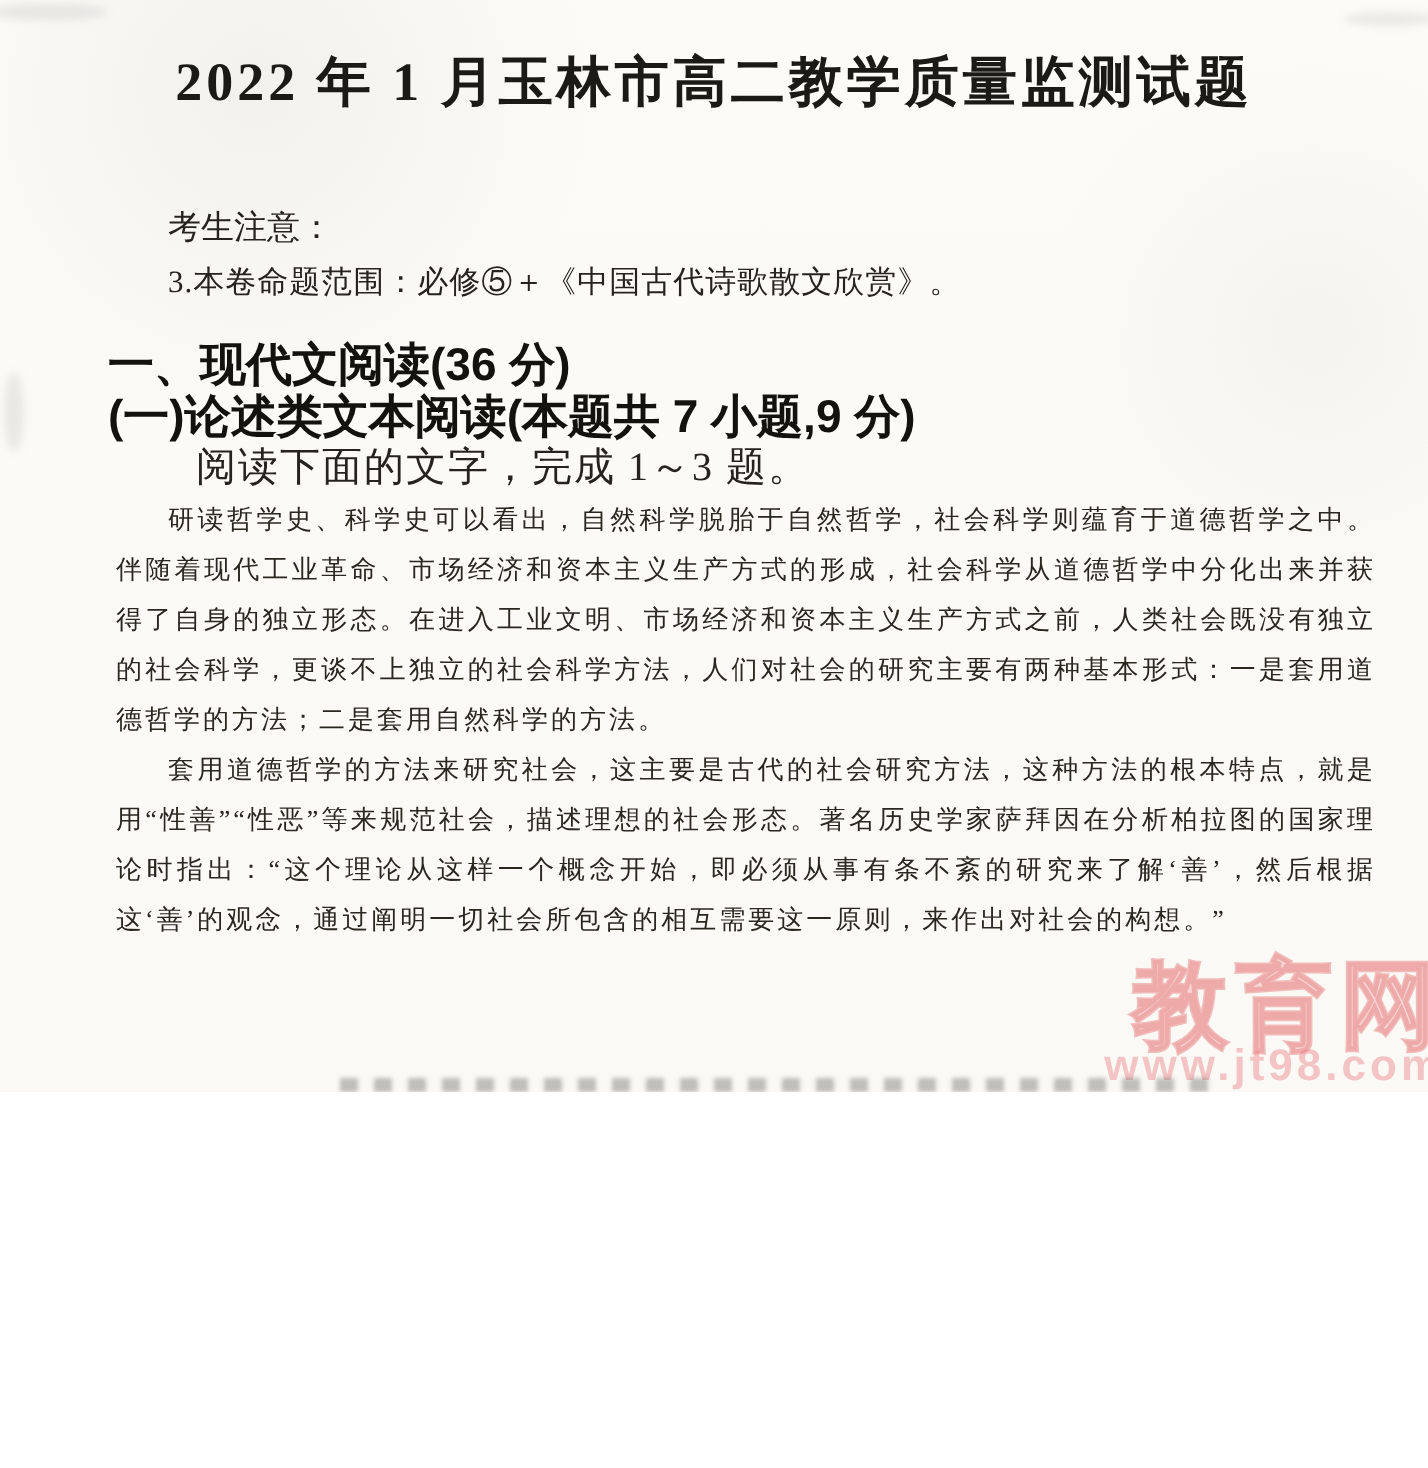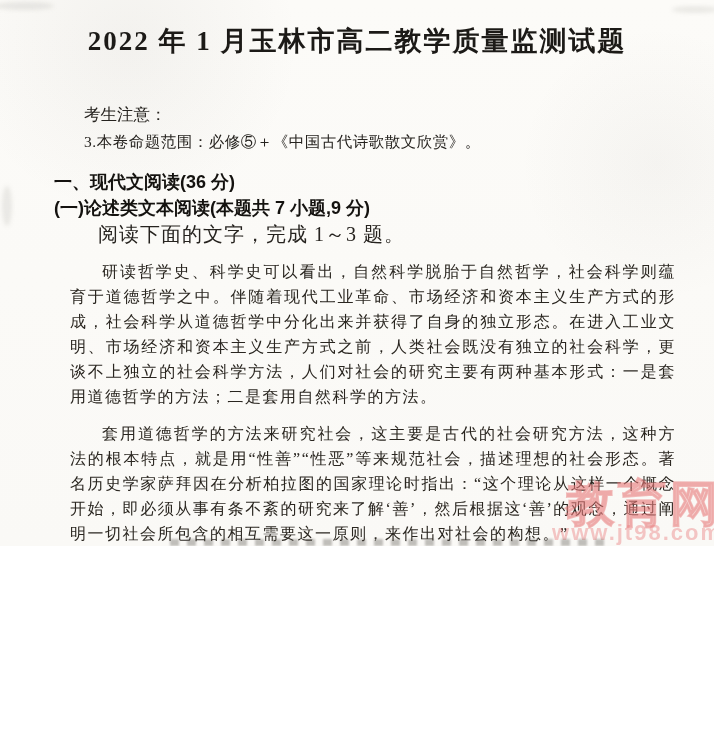--- a/index.html
+++ b/index.html
@@ -58,33 +58,33 @@
     background-image:radial-gradient(circle, rgba(35,32,28,0.85) 1.5px, transparent 1.7px);
     background-size:17px 6px;
     background-repeat:repeat-x;
     background-position:5px 100%;
   }
   .exam{
     margin:14px 26px 0 58px;
   }
   .section-heading,.subsection-heading{
     font-family:"Liberation Sans", sans-serif;
-    font-weight:700;font-size:18px;
+    font-weight:700;font-size:23px;
     line-height:26px;
     color:#14120f;
     margin-left:-4px;
   }
   .instruction{
     font-size:20px;line-height:26px;
     text-indent:2em;
     letter-spacing:1px;
   }
   .exam p{
-    margin:12px;
-    font-size:16px;line-height:25px;
+    margin:0;
+    font-size:13px;line-height:25px;
     text-indent:2em;
     text-align:justify;
     letter-spacing:1.5px;
     color:#2a2620;
   }
   .watermark{
     position:absolute;
     right:-8px;bottom:2px;
     text-align:right;
     pointer-events:none;

